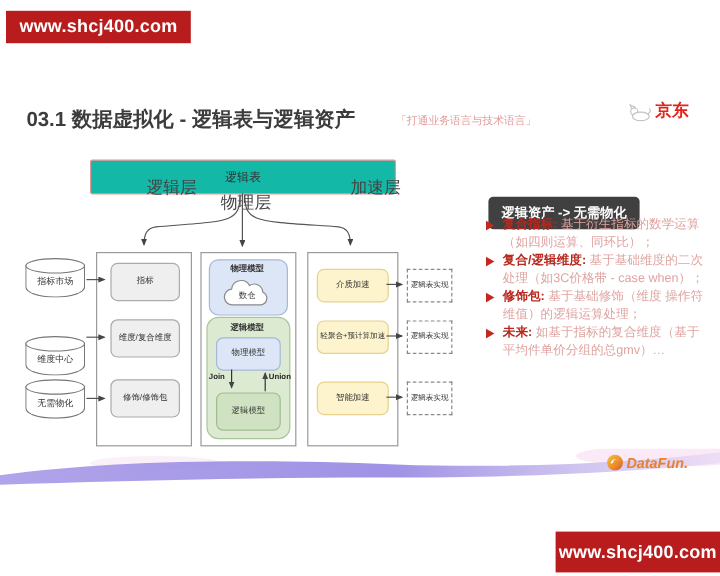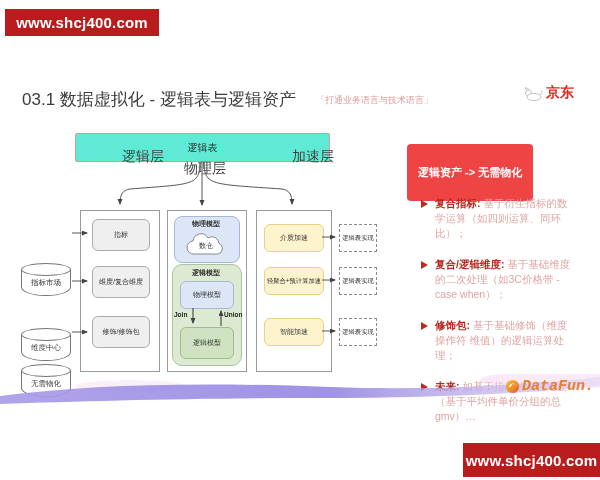--- a/index.html
+++ b/index.html
@@ -14,45 +14,45 @@
   
   .wm{
     background:#b91c1c;color:#fff;font-weight:bold;
     display:flex;align-items:center;justify-content:center;
     font-size:15px;letter-spacing:.2px;
   }
   .wm-top{left:5px;top:9px;width:154px;height:27px;}
   .wm-bottom{left:463px;top:443px;width:137px;height:34px;}
 
   
-  .title{left:22px;top:88px;font-size:17px;font-weight:normal;color:#3c3c3c;white-space:nowrap;}
-  .subtitle{left:316px;top:94px;font-size:9px;color:#e39a9a;white-space:nowrap;text-align:center;}
+  .title{left:22px;top:88px;font-size:17px;font-weight:bold;color:#3c3c3c;white-space:nowrap;}
+  .subtitle{left:330px;top:94px;font-size:9px;color:#e39a9a;white-space:nowrap;text-align:center;}
   .brand{left:523px;top:84px;display:flex;align-items:flex-end;gap:3px;}
   .brand-text{color:#e1251b;font-weight:bold;font-size:14px;}
 
   
   .topbar{
     left:75px;top:133px;width:253px;height:27px;
-    background:#5eead4;border:1px solid #dd9595;border-radius:2px;
+    background:#14b8a6;border:1px solid #dd9595;border-radius:2px;
     display:flex;align-items:center;justify-content:center;
     font-size:10px;color:#333;
   }
   .layer-label{font-size:14px;color:#444;white-space:nowrap;}
   .ll-0{left:122px;top:148px;}
   .ll-1{left:184px;top:160px;}
   .ll-2{left:292px;top:148px;}
 
   
   .container{border:1px solid #9a9a9a;background:#fff;top:210px;height:160px;}
   .cont-left{left:80px;width:78px;}
   .cont-mid{left:167px;width:78px;}
   .cont-right{left:256px;width:74px;}
 
   
-  .cyl{width:50px;height:34px;margin-top:48px;}
+  .cyl{width:50px;height:34px;}
   .cyl .cyl-body{position:absolute;top:6px;left:0;width:48px;height:26px;background:#fff;border:1px solid #777;border-top:none;border-radius:0 0 24px 24px/0 0 9px 9px;}
   .cyl .cyl-top{position:absolute;top:0;left:0;width:48px;height:11px;background:#fff;border:1px solid #777;border-radius:50%;}
   .cyl .cyl-lbl{position:absolute;top:15px;left:0;width:50px;text-align:center;font-size:7.5px;color:#333;}
   .cyl-0{left:21px;top:215px;}
   .cyl-1{left:21px;top:280px;}
   .cyl-2{left:21px;top:316px;}
 
   
   .node{display:flex;align-items:center;justify-content:center;text-align:center;font-size:7px;color:#333;line-height:1.2;}
   .gray-box{left:92px;width:56px;height:30px;background:#efefef;border:1px solid #ababab;border-radius:6px;}
@@ -72,36 +72,36 @@
   .union-lbl{left:224px;top:311px;font-size:6.5px;color:#222;font-weight:bold;}
 
   .yellow-box{left:264px;width:58px;background:#fdf3cd;border:1px solid #e6d28b;border-radius:6px;}
   .yb-0{top:224px;height:26px;} .yb-1{top:267px;height:26px;font-size:6.3px;} .yb-2{top:318px;height:26px;}
 
   .dashed-box{left:339px;width:36px;height:26px;background:#fff;border:1px dashed #8a8a8a;font-size:6.3px;}
   .db-0{top:224px;} .db-1{top:267px;} .db-2{top:318px;}
 
   
   .badge{
-    left:407px;top:144px;background:#ef4444;color:#fff;
+    left:407px;top:164px;background:#404040;color:#fff;
     font-size:11px;font-weight:bold;border-radius:4px;
-    padding:21px 11px;white-space:nowrap;
+    padding:6px 11px;white-space:nowrap;
   }
   .bullets{left:405px;top:180px;width:182px;}
-  .bullet{position:relative;padding-left:14px;font-size:10.5px;line-height:15px;margin:16px;}
+  .bullet{position:relative;padding-left:14px;font-size:10.5px;line-height:15px;margin:0;}
   .bullet .tri{
     position:absolute;left:0;top:4px;width:0;height:0;
     border-left:7px solid #c2281e;border-top:4px solid transparent;border-bottom:4px solid transparent;
   }
   .bullet .term{color:#b8281e;font-weight:bold;}
   .bullet .desc{color:#dfa3a0;}
 
   
   .datafun{left:505px;top:378px;display:flex;align-items:center;gap:2px;}
-  .datafun-text{font-size:15px;font-weight:bold;font-style:italic;color:#e6812c;font-family:Liberation Mono, monospace;}
+  .datafun-text{font-size:12px;font-weight:bold;font-style:italic;color:#e6812c;}
 
   svg{display:block;}
   .overlay{pointer-events:none;}
 </style>
 </head>
 <body>
 
 <div class="abs wm wm-top">www.shcj400.com</div>
 <div class="abs wm wm-bottom">www.shcj400.com</div>
 

